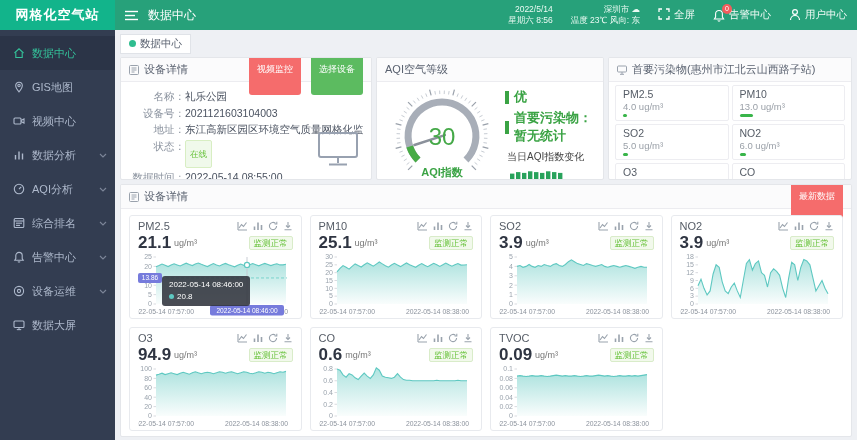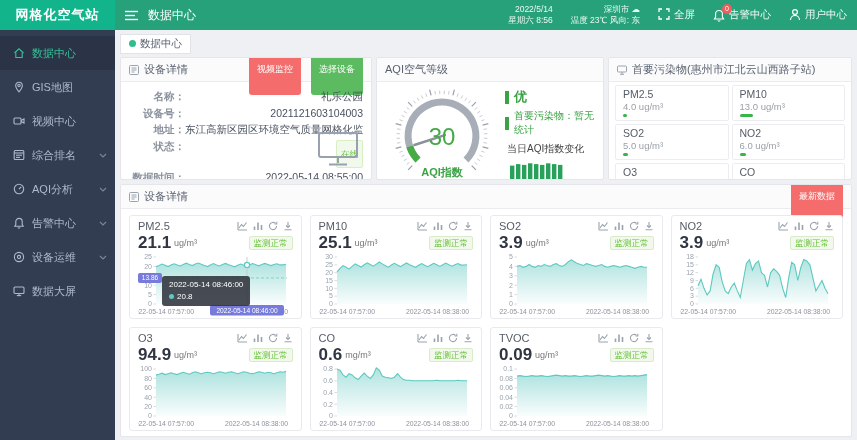--- a/index.html
+++ b/index.html
@@ -41,31 +41,31 @@
   .btn.green { background:#5cbb60; margin-left:5px; }
 
   .row1 { display:flex; gap:4px; margin-top:3px; }
   .row1 .panel { height:123px; }
   .device-panel { width:252px; flex:0 0 252px; position:relative; }
   .aqi-panel { flex:1; }
   .nearby-panel { width:244px; flex:0 0 244px; }
 
   .dev-body { padding:5px 8px; }
   .frow { display:flex; font-size:10.5px; margin:3px 0; line-height:1.3; }
-  .flabel { width:56px; text-align:right; color:#8a929e; flex:0 0 56px;font-weight:bold; }
-  .fvalue { color:#4a5260; flex:1; white-space:nowrap; overflow:hidden;text-align:right; }
+  .flabel { width:56px; text-align:right; color:#8a929e; flex:0 0 56px; }
+  .fvalue { color:#4a5260; flex:1; white-space:nowrap; overflow:hidden; }
   .status-badge { display:inline-block; font-size:8.5px; color:#67c23a; background:#f0f9eb; border:1px solid #d8eec3; border-radius:2px; padding:7px 4px; line-height:12px; }
   .monitor { position:absolute; right:12px; bottom:8px; color:#98a1b0; }
 
   .aqi-body { display:flex; padding:2px 6px; }
   .aqi-right { flex:1; padding:4px 0 0 4px; min-width:0; }
   .lvl-line { display:flex; align-items:center; gap:5px; margin-bottom:3px; }
   .lvl-bar { width:4px; height:13px; background:#3aa344; flex:0 0 4px; }
   .lvl-main { font-size:13px; font-weight:bold; color:#3aa344; }
-  .lvl-sub { font-size:10px; font-weight:normal; color:#3aa344; }
+  .lvl-sub { font-size:13px; font-weight:bold; color:#3aa344; }
   .aqi-chart-title { font-size:10px; color:#444; margin:5px 0 1px 2px; }
 
   .nearby-grid { display:grid; grid-template-columns:1fr 1fr; gap:3px; padding:3px 6px; }
   .metric { border:1px solid #ededf1; border-radius:2px; padding:2px 7px 3px; }
   .mname { font-size:10.5px; color:#555c66; }
   .mval { font-size:9.5px; color:#9aa0a8; margin-top:1px; }
   .mbar { height:3px; border-radius:2px; background:#39b54a; margin-top:2px; }
 
   .data-panel { margin-top:4px; height:253px; }
   .cards { display:grid; grid-template-columns:repeat(4,1fr); gap:8px; padding:6px 8px; }
@@ -166,42 +166,57 @@
           <span class="sicon">
             <svg width="12" height="12" viewBox="0 0 12 12" fill="none" stroke="currentColor" stroke-width="1.1">
               <rect x="1" y="3" width="7" height="6" rx="1"></rect>
               <path d="M8 5.5 L11 4 V8 L8 6.5"></path>
             </svg>
           </span>
           <span class="slabel">视频中心</span>
         </div>
         <div class="side-item">
           <span class="sicon">
+            <svg width="12" height="12" viewBox="0 0 12 12" stroke="currentColor" stroke-width="1.4">
+              <line x1="2.5" y1="10.5" x2="2.5" y2="6"></line>
+              <line x1="6" y1="10.5" x2="6" y2="2.5"></line>
+              <line x1="9.5" y1="10.5" x2="9.5" y2="4.5"></line>
+            </svg>
+          </span>
+          <span class="slabel">数据分析</span>
+          <span class="chev">
+            <svg width="8" height="5" viewBox="0 0 8 5" fill="none" stroke="currentColor" stroke-width="1.1">
+              <path d="M1 1 L4 4 L7 1"></path>
+            </svg>
+          </span>
+        </div>
+        <div class="side-item">
+          <span class="sicon">
+            <svg width="12" height="12" viewBox="0 0 12 12" fill="none" stroke="currentColor" stroke-width="1.1">
+              <circle cx="6" cy="6" r="4.7"></circle>
+              <path d="M6 6 L8.3 3.8"></path>
+            </svg>
+          </span>
+          <span class="slabel">AQI分析</span>
+          <span class="chev">
+            <svg width="8" height="5" viewBox="0 0 8 5" fill="none" stroke="currentColor" stroke-width="1.1">
+              <path d="M1 1 L4 4 L7 1"></path>
+            </svg>
+          </span>
+        </div>
+        <div class="side-item">
+          <span class="sicon">
             <svg width="12" height="12" viewBox="0 0 12 12" fill="none" stroke="currentColor" stroke-width="1.1">
               <rect x="1.2" y="1.5" width="9.6" height="9" rx="1"></rect>
               <line x1="1.2" y1="4" x2="10.8" y2="4"></line>
               <line x1="3" y1="6.2" x2="9" y2="6.2"></line>
               <line x1="3" y1="8.4" x2="7" y2="8.4"></line>
             </svg>
           </span>
           <span class="slabel">综合排名</span>
-          <span class="chev">
-            <svg width="8" height="5" viewBox="0 0 8 5" fill="none" stroke="currentColor" stroke-width="1.1">
-              <path d="M1 1 L4 4 L7 1"></path>
-            </svg>
-          </span>
-        </div>
-        <div class="side-item">
-          <span class="sicon">
-            <svg width="12" height="12" viewBox="0 0 12 12" fill="none" stroke="currentColor" stroke-width="1.1">
-              <circle cx="6" cy="6" r="4.7"></circle>
-              <path d="M6 6 L8.3 3.8"></path>
-            </svg>
-          </span>
-          <span class="slabel">AQI分析</span>
           <span class="chev">
             <svg width="8" height="5" viewBox="0 0 8 5" fill="none" stroke="currentColor" stroke-width="1.1">
               <path d="M1 1 L4 4 L7 1"></path>
             </svg>
           </span>
         </div>
         <div class="side-item">
           <span class="sicon">
             <svg width="12" height="12" viewBox="0 0 12 12" fill="none" stroke="currentColor" stroke-width="1.1">
               <path d="M6 1.4 a3.2 3.2 0 0 1 3.2 3.2 V7.6 l1 1.6 H1.8 l1-1.6 V4.6 A3.2 3.2 0 0 1 6 1.4 Z"></path>

